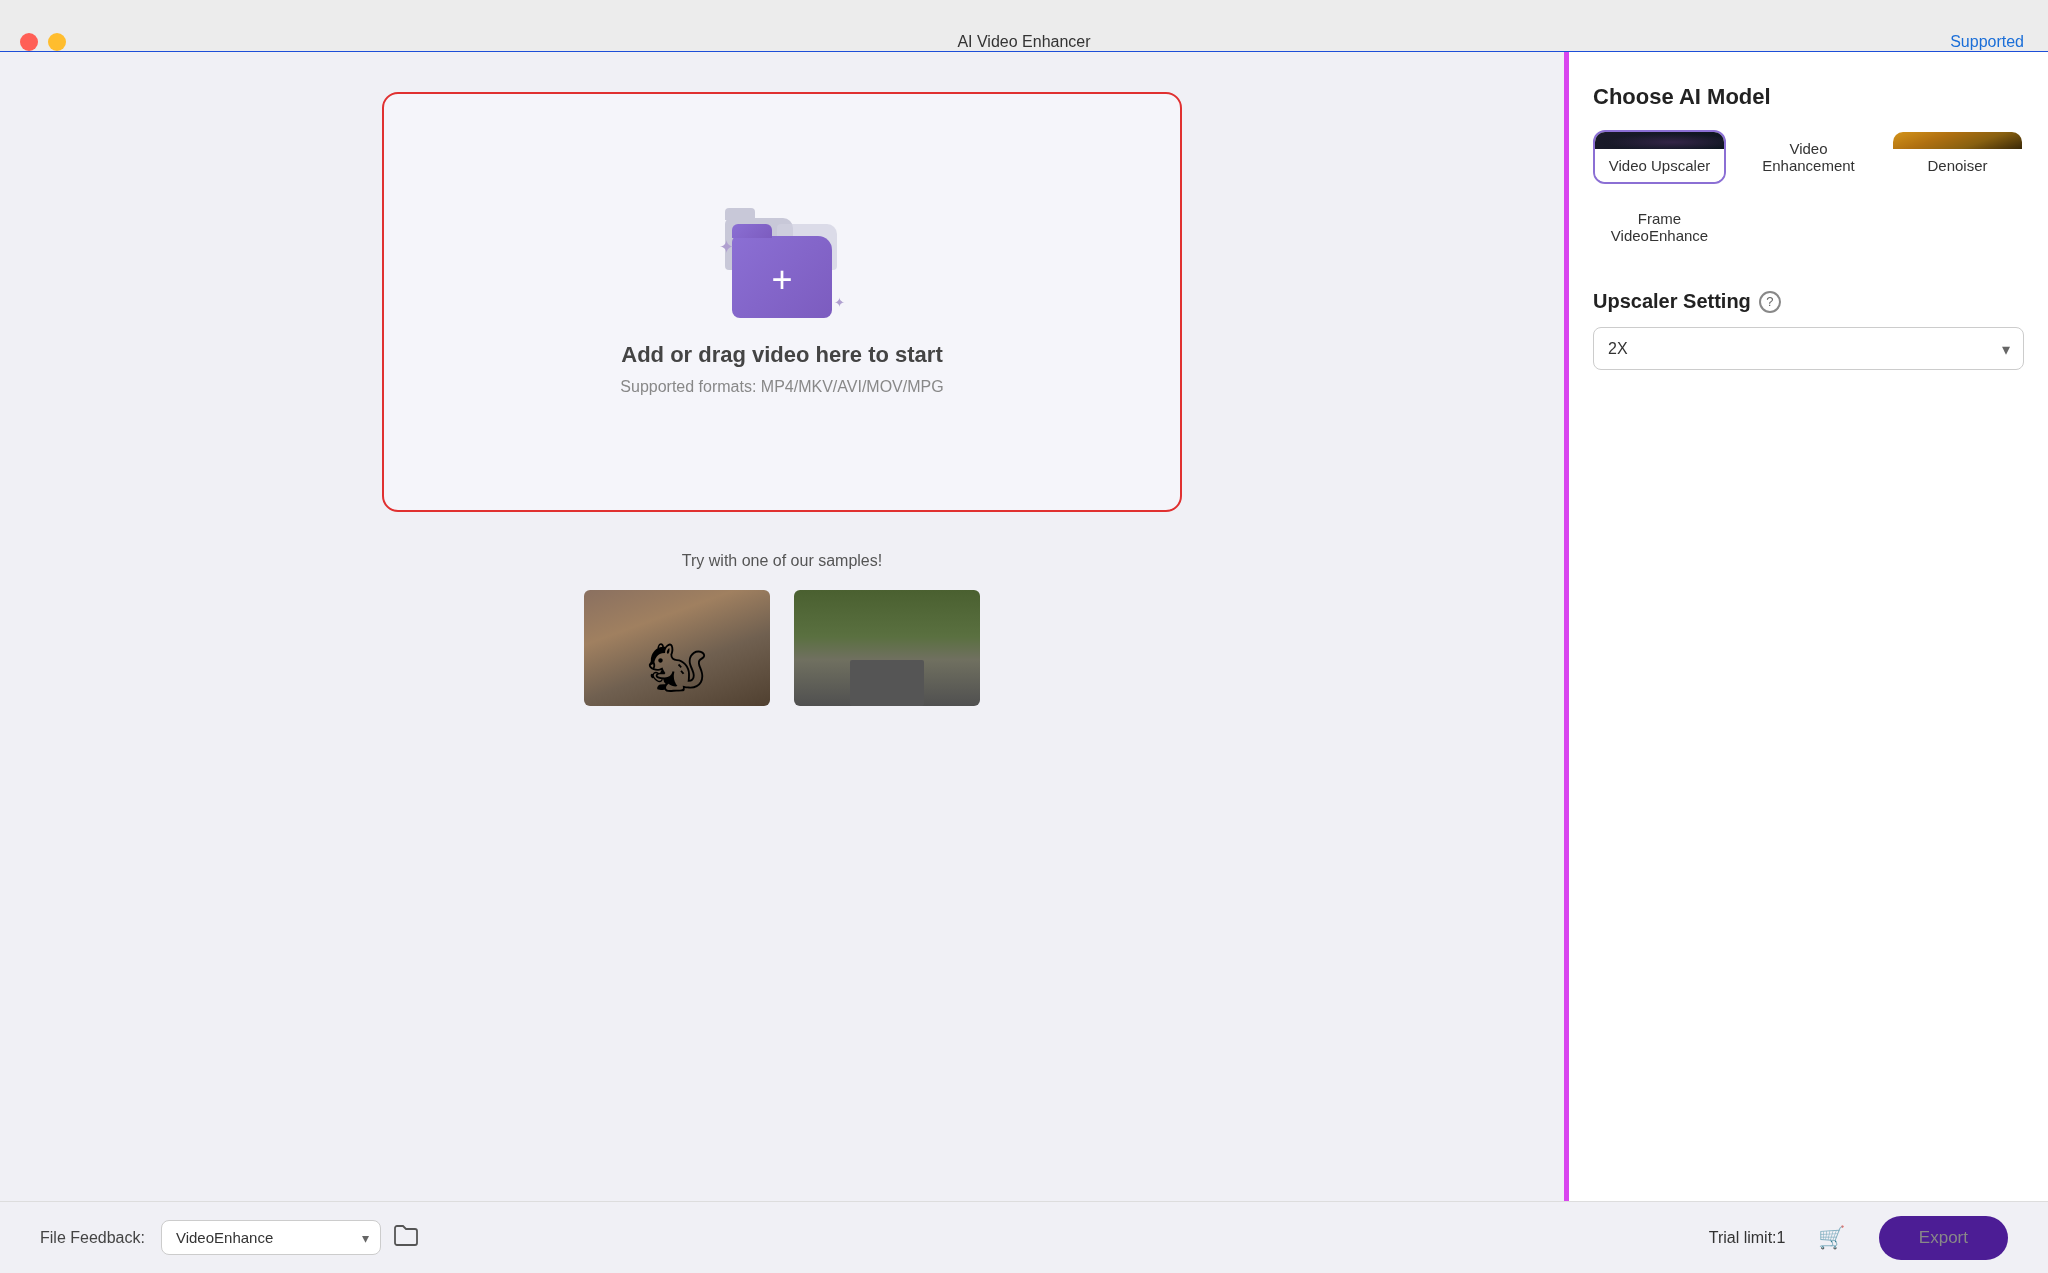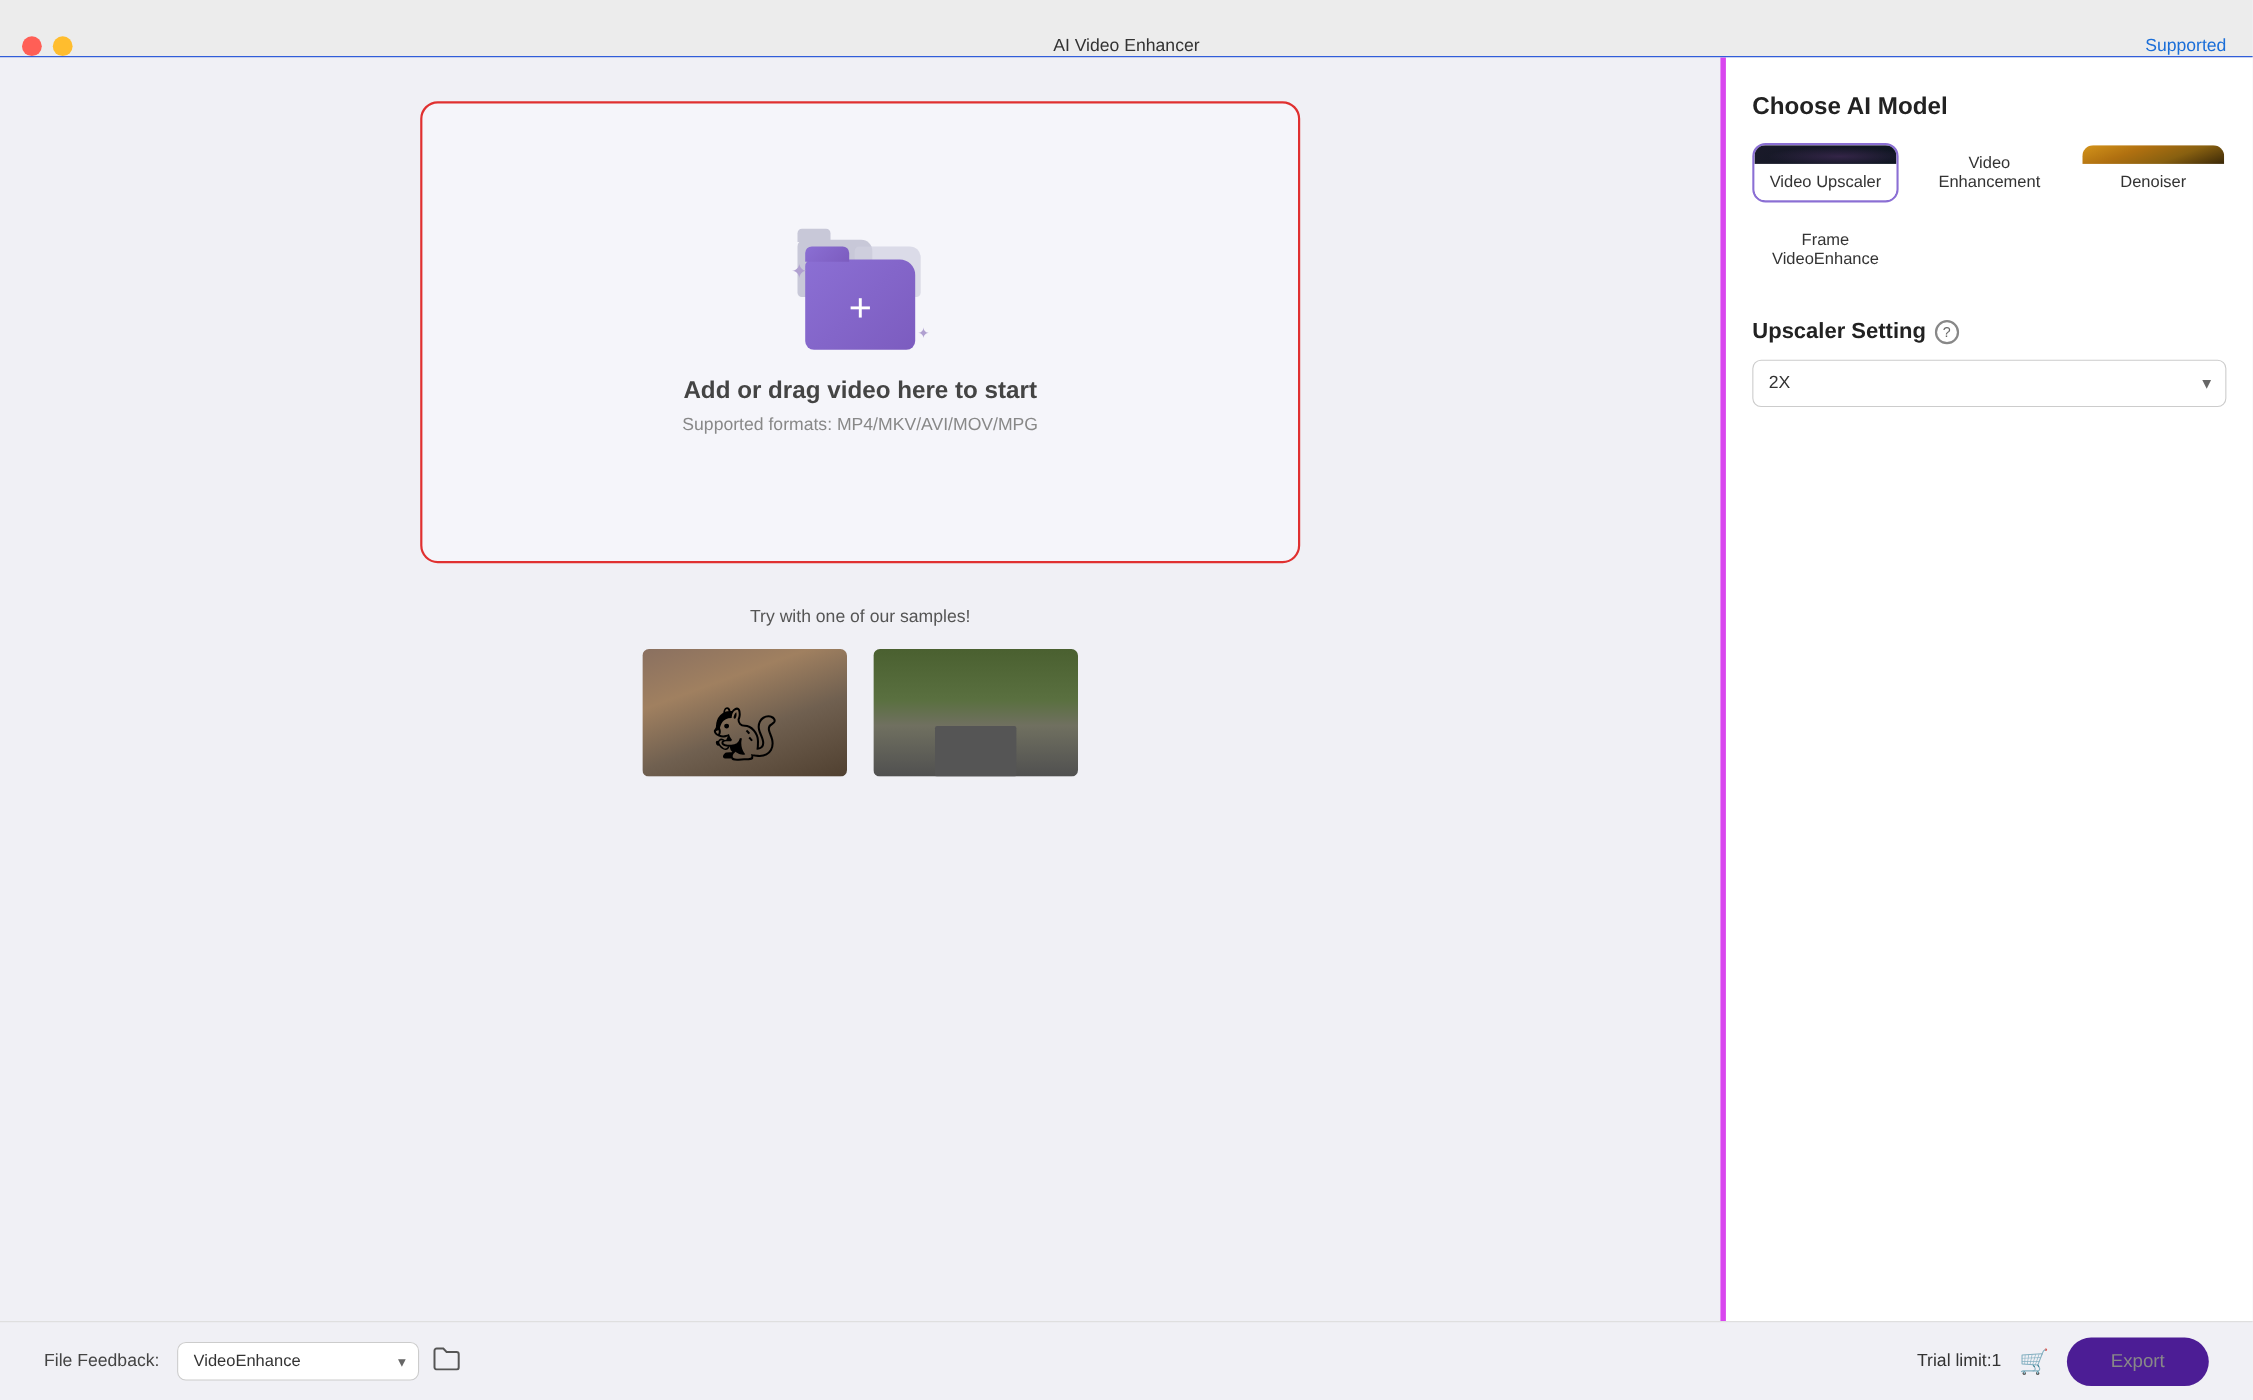--- a/index.html
+++ b/index.html
@@ -287,21 +287,21 @@
       border: none;
       cursor: pointer;
       font-size: 22px;
       color: #555;
       padding: 4px;
     }
     .bottom-right {
       margin-left: auto;
       display: flex;
       align-items: center;
-      gap: 16px;
+      gap: 33px;
     }
     .trial-limit {
       font-size: 16px;
       color: #333;
       font-weight: 500;
     }
     .cart-icon {
       color: #6a4fd8;
       font-size: 22px;
     }

